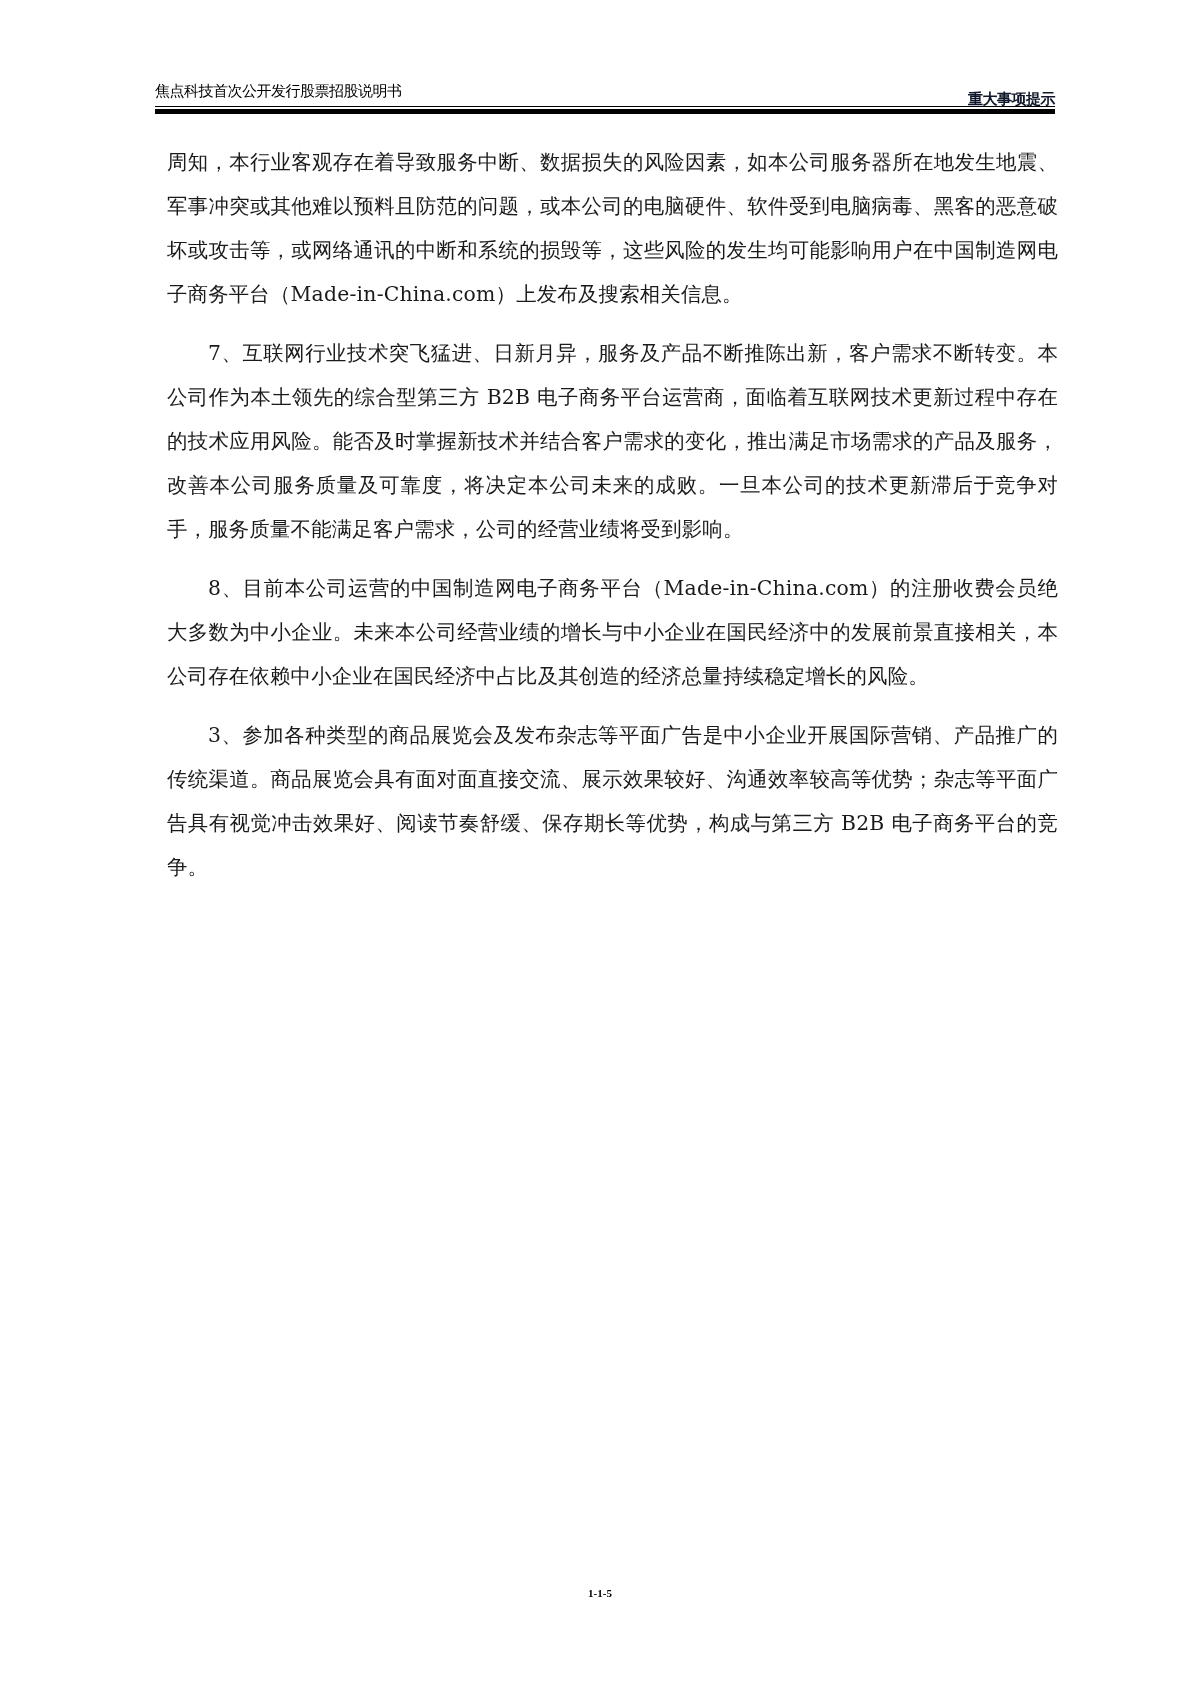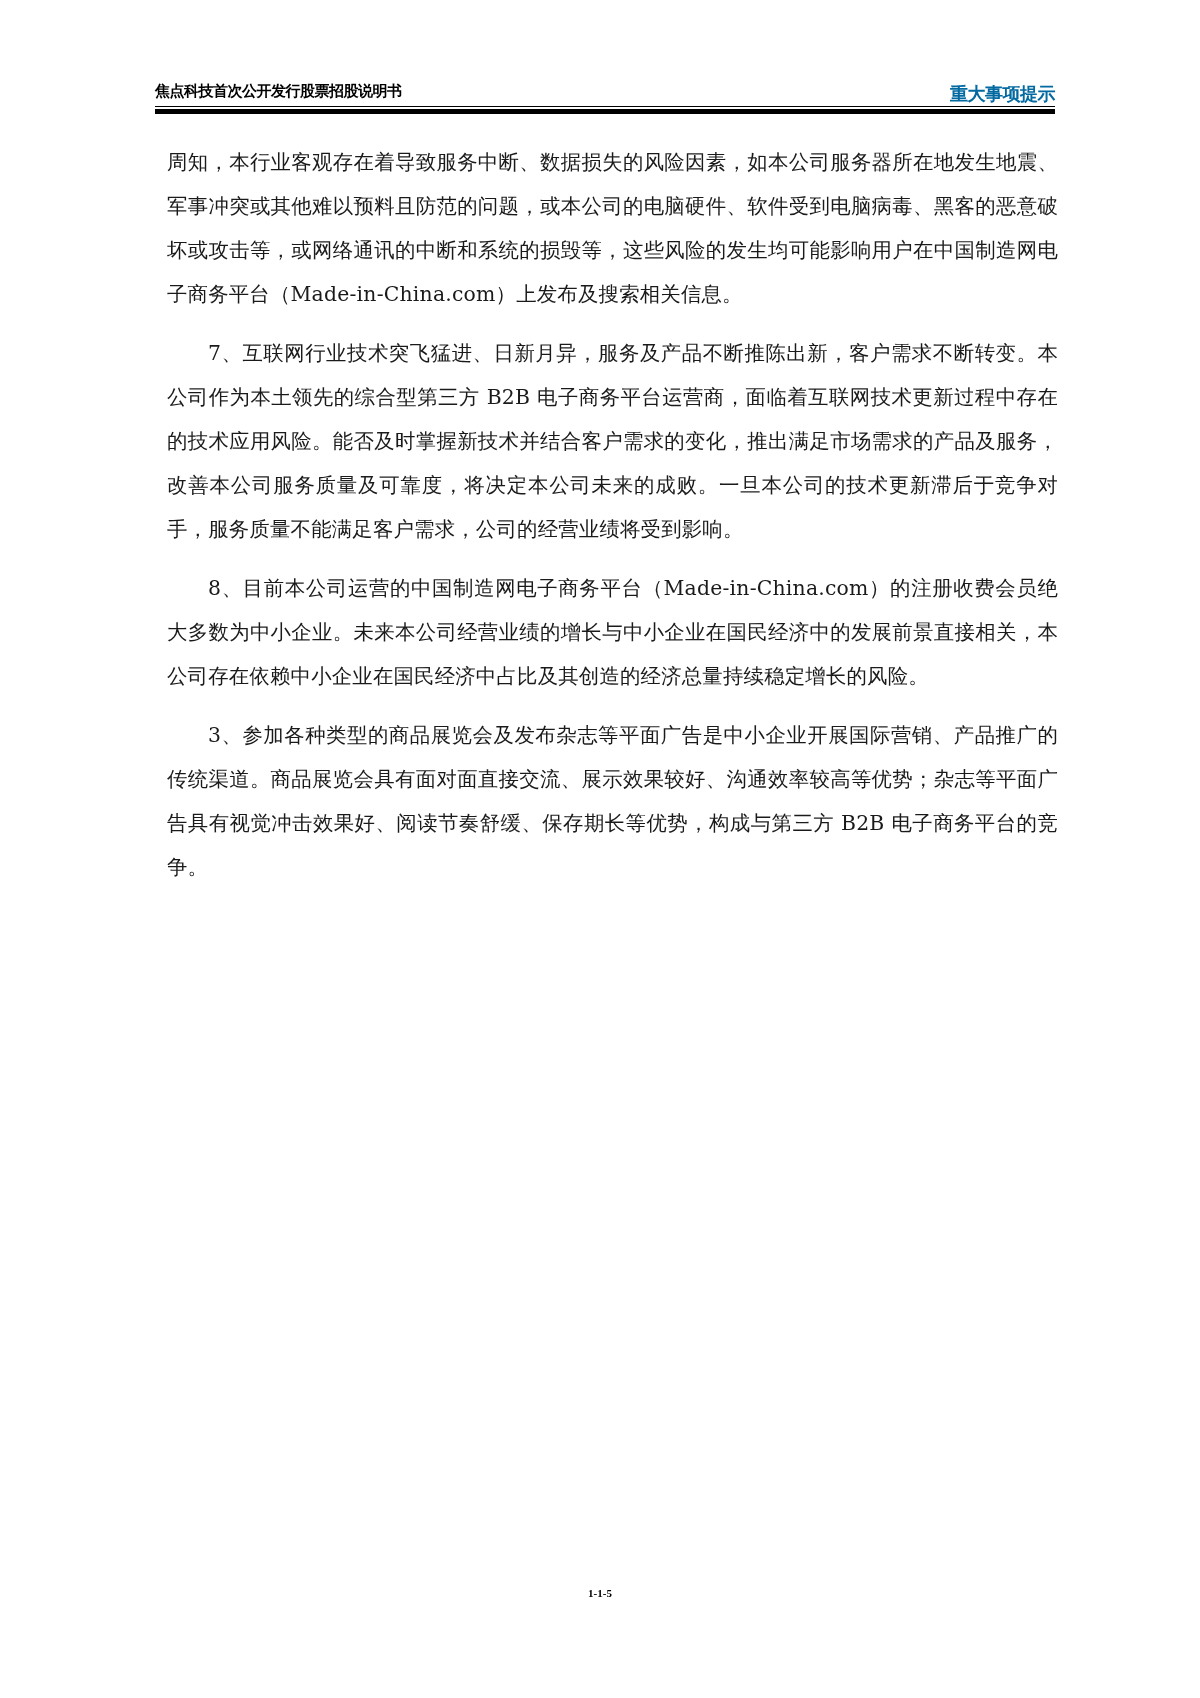--- a/index.html
+++ b/index.html
@@ -1,22 +1,22 @@
 <!DOCTYPE html>
 <html><head>
   <meta charset="utf-8">
   <style>
     html, body { margin: 0; padding: 0; background: #ffffff; }
     body { width: 1200px; height: 1698px; position: relative; overflow: hidden;
            font-family: "DejaVu Serif", "Liberation Serif", serif; color: #1a1a1a; }
     .page-header { position: absolute; left: 155px; top: 82px; width: 900px; height: 22px; }
     .hdr-left { position: absolute; left: 0; top: 0; font-family: "DejaVu Sans", sans-serif;
-                font-weight: bold; font-size: 15px; letter-spacing: -0.5px; color: #000; }
-    .hdr-right { position: absolute; right: 0; top: 0; font-family: "DejaVu Sans", sans-serif;
-                 font-weight: bold; font-size: 18px; letter-spacing: -0.5px; color: #0369a1; }
+                font-weight: normal; font-size: 15px; letter-spacing: -0.5px; color: #000; }
+    .hdr-right { position: absolute; right: 0; top: 8px; font-family: "DejaVu Sans", sans-serif;
+                 font-weight: bold; font-size: 15px; letter-spacing: -0.5px; color: #0f172a; }
     .rule-thin { position: absolute; left: 155px; top: 106px; width: 900px; height: 1px; background: #000; }
     .rule-thick { position: absolute; left: 155px; top: 109px; width: 900px; height: 5px; background: #000; }
     .content { position: absolute; left: 155px; top: 140px; width: 903px; }
     .para { margin: 0 0 15px 12px; font-size: 20.4px; line-height: 44px; text-align: justify;
             text-justify: inter-character; letter-spacing: 0.2px; }
     .para.indent { text-indent: 41px; }
     .page-number { position: absolute; left: 0; width: 1200px; top: 1587px; text-align: center;
                    font-family: "Liberation Serif", serif; font-weight: bold; font-size: 11px; color: #000; }
   </style>
 </head>

